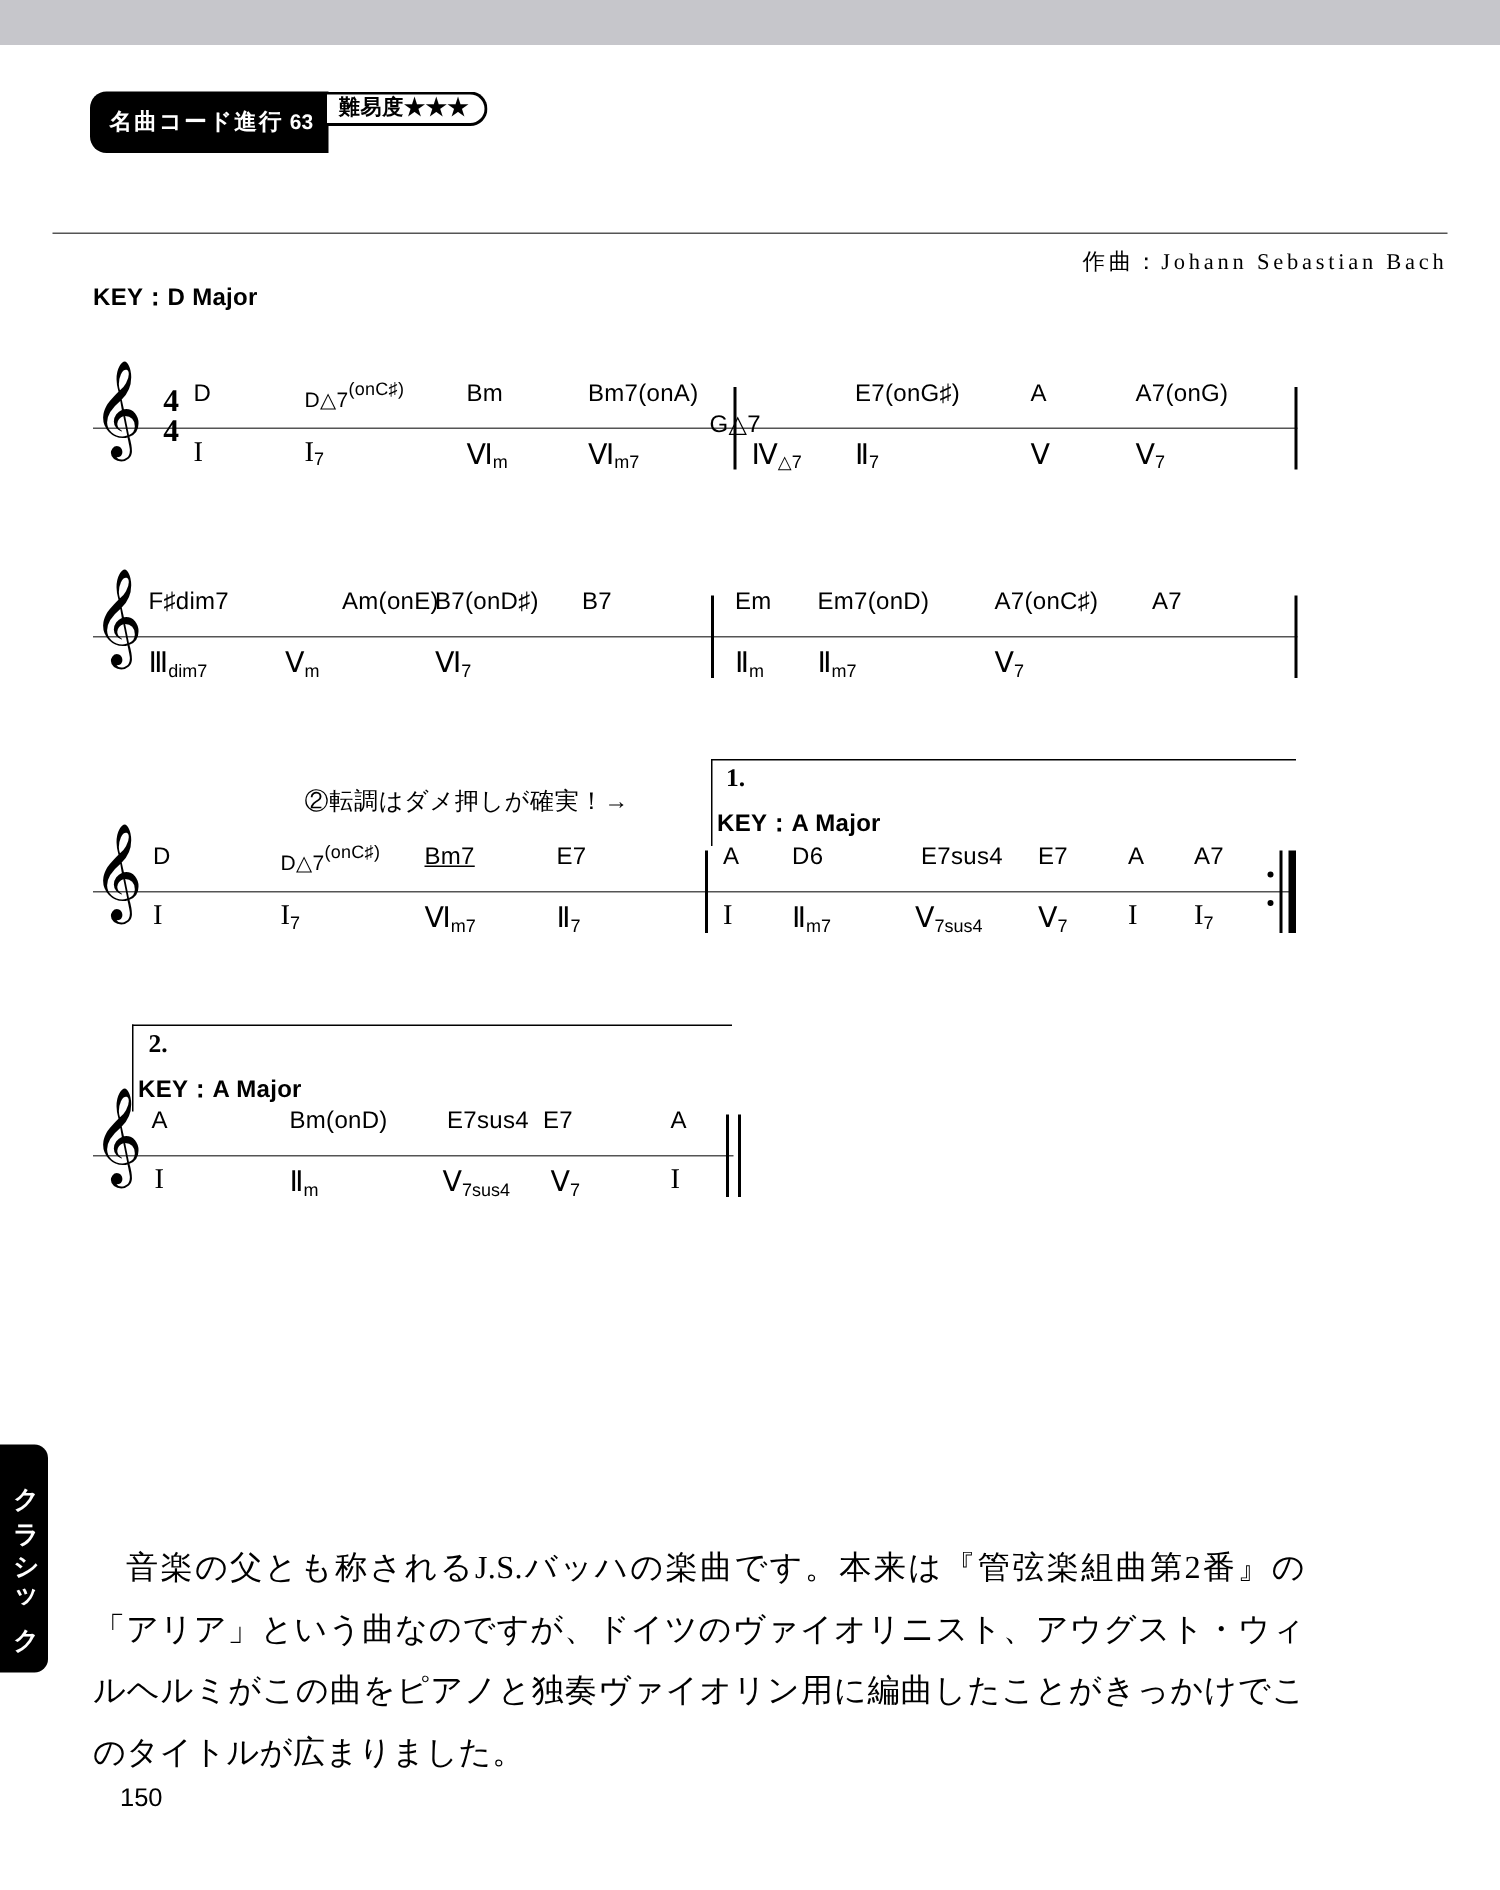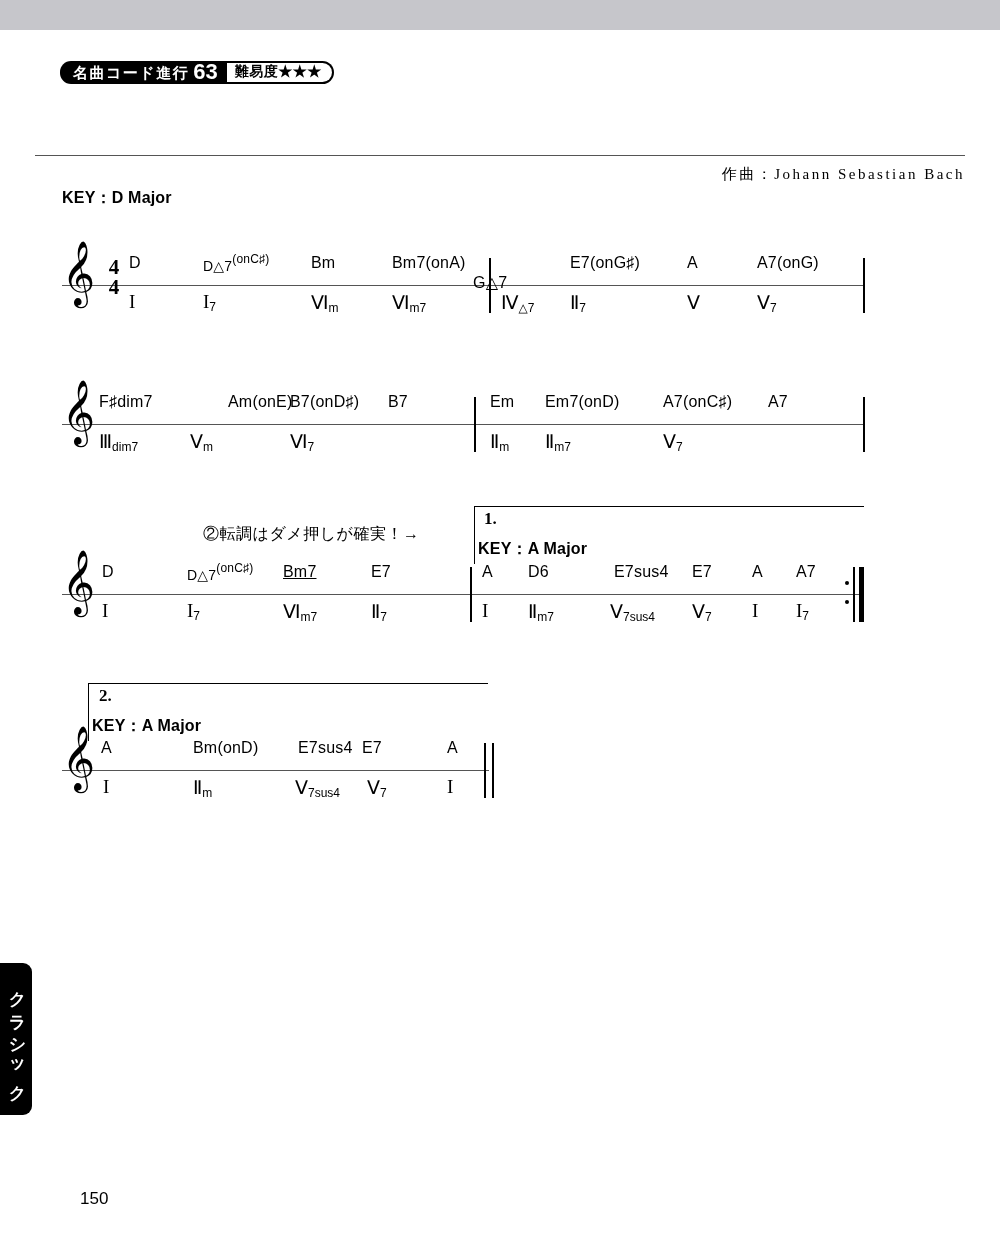--- a/index.html
+++ b/index.html
@@ -21,24 +21,24 @@
   
   .badge-row { position: absolute; left: 60px; top: 61px; display: flex; align-items: stretch; }
   .badge-black {
     background: #000; color: #fff;
     border-radius: 11px 0 0 11px;
     padding: 2px 10px 3px 13px;
     font-size: 15px; font-weight: bold;
     letter-spacing: 1.5px;
     display: flex; align-items: center;
     line-height: 1;
-    height: 23px;
+    height: 41px;
   }
   .badge-num {
-    font-size: 22px; font-weight: bold; letter-spacing: 0;
+    font-size: 14px; font-weight: bold; letter-spacing: 0;
     margin-left: 4px; position: relative; top: 0px;
   }
   .badge-white {
     background: #fff; color: #000;
     border: 2px solid #000; border-left: none;
     border-radius: 0 12px 12px 0;
     padding: 2px 10px 3px 8px;
     font-size: 14px; font-weight: bold;
     letter-spacing: 0.5px;
     display: flex; align-items: center;
@@ -299,16 +299,17 @@
     <div class="degree" style="left:193px; top:776px;">Ⅱ<span class="sub">m</span></div>
     <div class="degree" style="left:295px; top:776px;">Ⅴ<span class="sub">7sus4</span></div>
     <div class="degree" style="left:367px; top:776px;">Ⅴ<span class="sub">7</span></div>
     <div class="degree" style="left:447px; top:776px;">I</div>
   </div>
 
   <div class="side-tab">
     <span>クラシック</span>
   </div>
 
+  <div class="body-text">音楽の父とも称されるJ.S.バッハの楽曲です。本来は『管弦楽組曲第2番』の「アリア」という曲なのですが、ドイツのヴァイオリニスト、アウグスト・ウィルヘルミがこの曲をピアノと独奏ヴァイオリン用に編曲したことがきっかけでこのタイトルが広まりました。</div>
 
   <div class="page-num">150</div>
 
 </div>
 
 </body></html>

